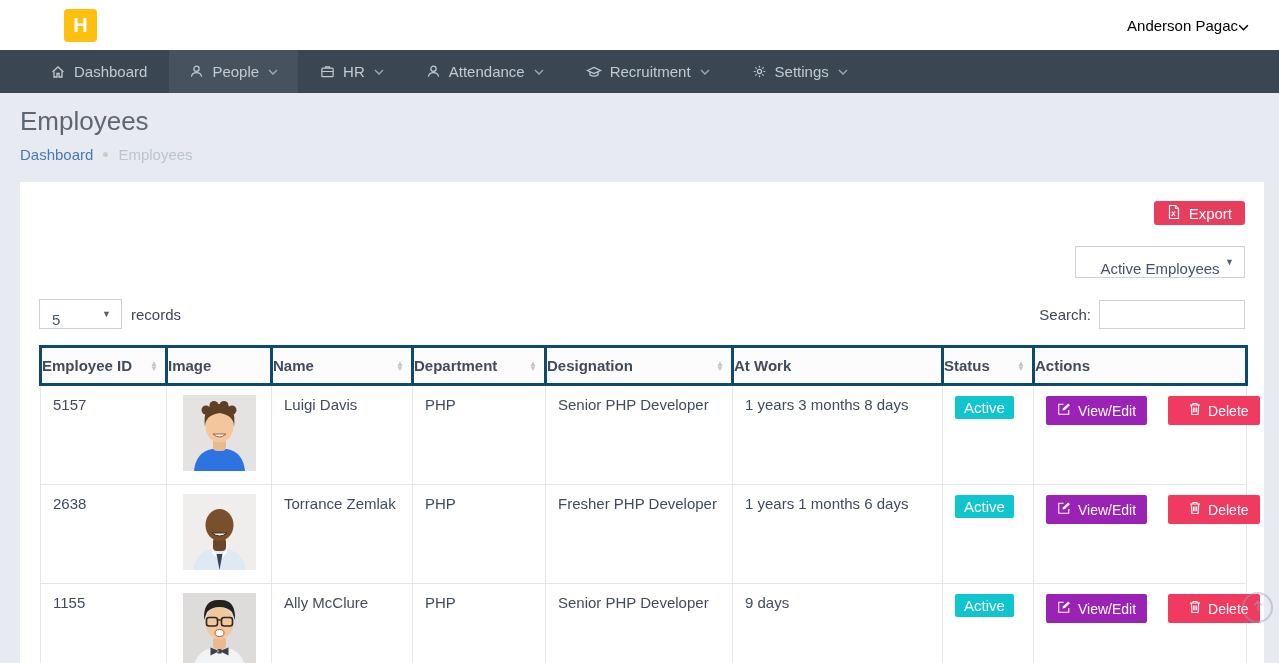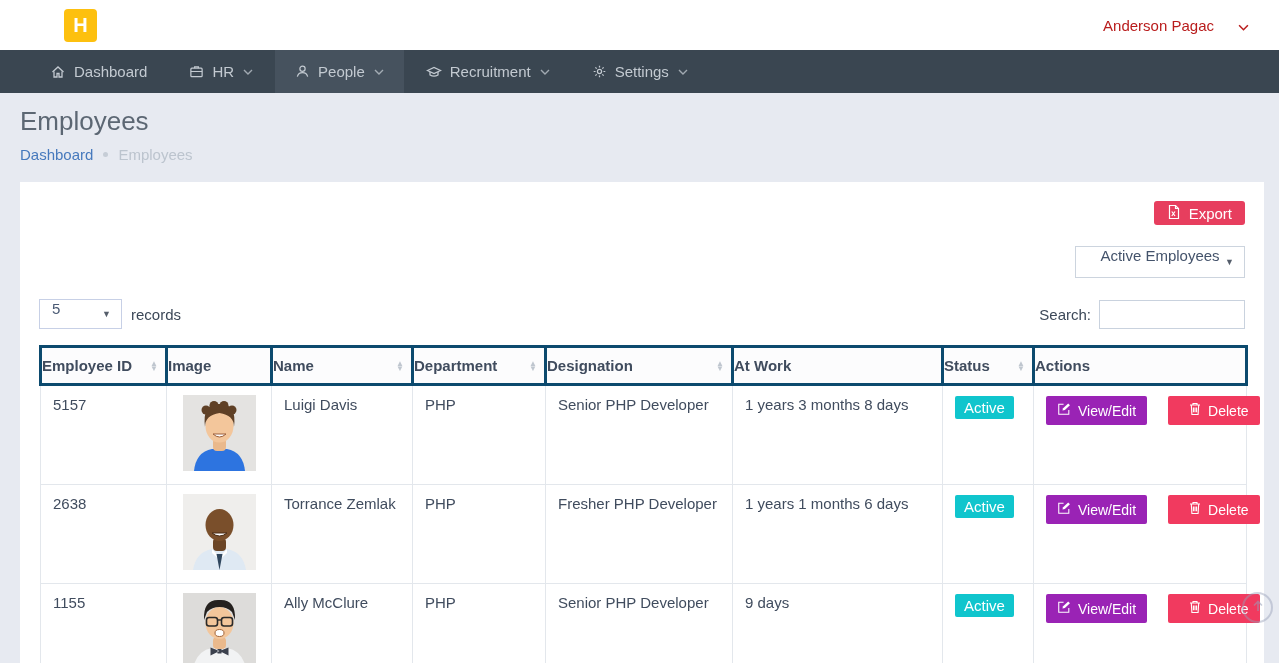--- a/index.html
+++ b/index.html
@@ -3,21 +3,21 @@
 <meta charset="utf-8">
 <style>
   * { margin:0; padding:0; box-sizing:border-box; }
   html,body { width:1279px; height:663px; overflow:hidden; }
   body { font-family:"Liberation Sans", sans-serif; background:#e7eaf1; color:#404c5e; }
 
   
   .topbar { height:50px; background:#fff; display:flex; align-items:center; padding:0 30px 0 64px; }
   .logo { width:33px; height:33px; background:#fdc00f; border-radius:4px; color:#fff; font-weight:bold;
           font-size:20px; display:flex; align-items:center; justify-content:center; }
-  .user-menu { margin-left:auto; color:#b91c1c; font-size:15px; display:flex; align-items:center; gap:24px; cursor:pointer; }
+  .user-menu { margin-left:auto; color:#000000; font-size:15px; display:flex; align-items:center; gap:0; cursor:pointer; }
 
   
   .navbar { height:43px; background:#3a4651; display:flex; align-items:stretch; padding-left:30px; }
   .nav-item { display:flex; align-items:center; gap:8px; padding:0 20px; margin-right:2px; color:#c3cad1;
               font-size:15px; text-decoration:none; cursor:pointer; }
   .nav-item.active { background:#46525e; }
   .nav-item svg { display:block; }
   .nav-caret { opacity:.75; margin-left:1px; }
 
   
@@ -31,21 +31,21 @@
   .card { margin:19px 15px 0 20px; background:#fff; padding:19px; height:700px; }
 
   .btn-row { display:flex; justify-content:flex-end; gap:3px; }
   .btn { border:none; color:#fff; font-size:15px; height:24px; padding:12px 13px; border-radius:3px;
          display:inline-flex; align-items:center; gap:8px; cursor:pointer; font-family:inherit; }
   .btn-export { background:#e73e5e; }
   .btn-import { background:#3793d5; }
 
   .filter-row { display:flex; justify-content:flex-end; margin-top:21px; }
   .select-box { position:relative; border:1px solid #ccd4de; height:32px; background:#fff; cursor:pointer;
-                display:flex; align-items:flex-start; color:#44536b; font-size:15px; }
+                display:flex; align-items:flex-end; color:#44536b; font-size:15px; }
   .filter-select { width:170px; justify-content:center; }
   .select-caret { position:absolute; right:10px; top:50%; transform:translateY(-50%); font-size:9px; color:#555e6b; }
 
   .controls-row { display:flex; justify-content:space-between; align-items:center; margin-top:21px; }
   .records-wrap { display:flex; align-items:center; gap:9px; font-size:15px; color:#3c4858; }
   .records-select { width:83px; height:30px; border:1px solid #c7d0e6; padding-left:12px; color:#4a5a74; }
   .search-wrap { display:flex; align-items:center; gap:8px; font-size:15px; color:#3c4858; }
   .search-input { width:146px; height:29px; border:1px solid #c9d2de; outline:none; font-size:15px; padding:0 8px;
                   font-family:inherit; color:#404c5e; }
 
@@ -93,42 +93,56 @@
 <nav class="navbar">
   <a class="nav-item">
     <span>
         <svg width="16" height="16" viewBox="0 0 16 16" fill="none" stroke="currentColor" stroke-width="1.3">
           <path d="M2.5 8 8 3l5.5 5"></path>
           <path d="M4 7.5V13h3V9.5h2V13h3V7.5"></path>
         </svg>
       </span>
     <span>Dashboard</span>
   </a>
+  <a class="nav-item active">
+    <span>
+        <svg width="15" height="15" viewBox="0 0 16 16" fill="none" stroke="currentColor" stroke-width="1.3">
+          <circle cx="8" cy="5" r="2.8"></circle>
+          <path d="M2.5 13.5c.8-3 2.8-4.2 5.5-4.2s4.7 1.2 5.5 4.2"></path>
+        </svg>
+      </span>
+    <span>People</span>
+    <span class="nav-caret">
+        <svg width="10" height="6" viewBox="0 0 10 6" fill="none" stroke="currentColor" stroke-width="1.4">
+          <path d="M1 1l4 4 4-4"></path>
+        </svg>
+      </span>
+  </a>
   <a class="nav-item">
     <span>
         <svg width="15" height="15" viewBox="0 0 16 16" fill="none" stroke="currentColor" stroke-width="1.3">
           <rect x="2" y="4.5" width="12" height="9" rx="1"></rect>
           <path d="M6 4.5V3h4v1.5M2 8h12"></path>
         </svg>
       </span>
     <span>HR</span>
     <span class="nav-caret">
         <svg width="10" height="6" viewBox="0 0 10 6" fill="none" stroke="currentColor" stroke-width="1.4">
           <path d="M1 1l4 4 4-4"></path>
         </svg>
       </span>
   </a>
-  <a class="nav-item active">
+  <a class="nav-item">
     <span>
         <svg width="15" height="15" viewBox="0 0 16 16" fill="none" stroke="currentColor" stroke-width="1.3">
           <circle cx="8" cy="5" r="2.8"></circle>
           <path d="M2.5 13.5c.8-3 2.8-4.2 5.5-4.2s4.7 1.2 5.5 4.2"></path>
         </svg>
       </span>
-    <span>People</span>
+    <span>Attendance</span>
     <span class="nav-caret">
         <svg width="10" height="6" viewBox="0 0 10 6" fill="none" stroke="currentColor" stroke-width="1.4">
           <path d="M1 1l4 4 4-4"></path>
         </svg>
       </span>
   </a>
   <a class="nav-item">
     <span>
         <svg width="16" height="16" viewBox="0 0 16 16" fill="none" stroke="currentColor" stroke-width="1.3">
           <path d="M1.5 6.5 8 3.5l6.5 3L8 9.5z"></path>

